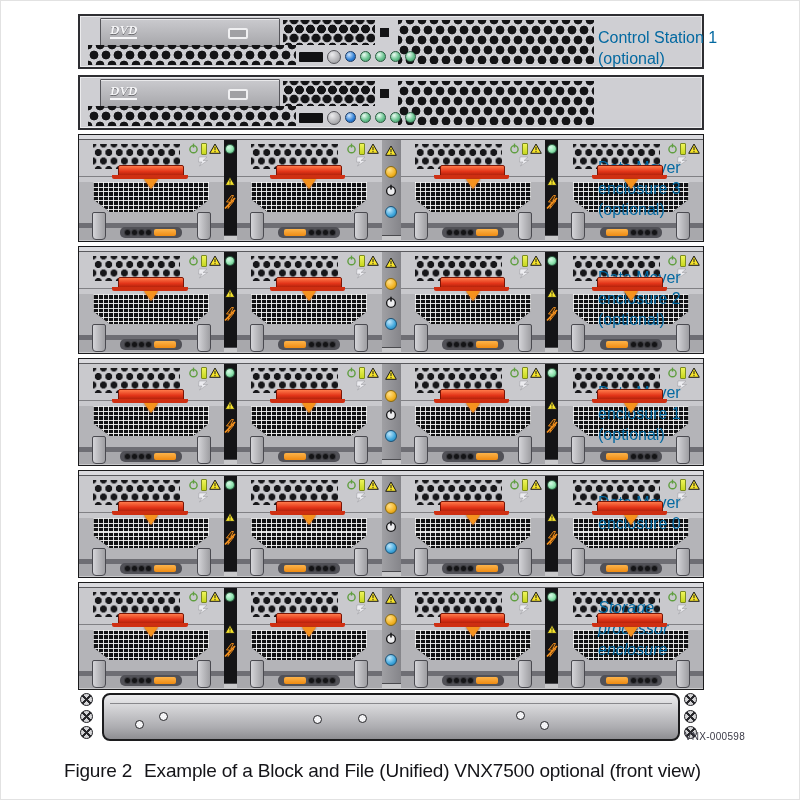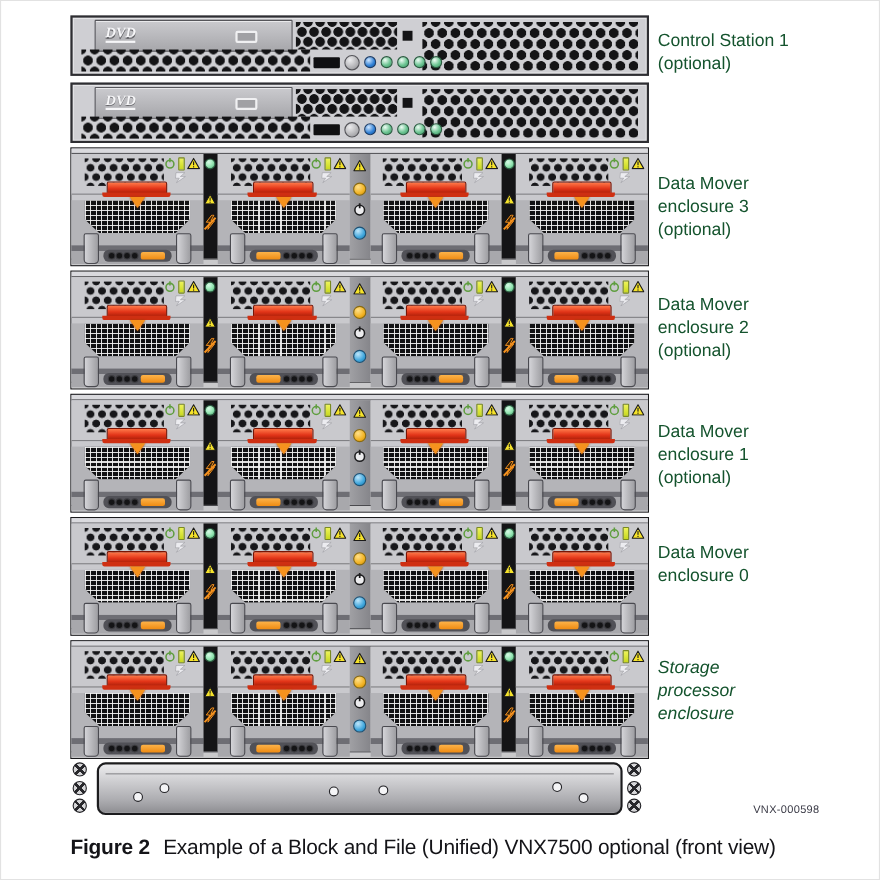--- a/index.html
+++ b/index.html
@@ -1,20 +1,20 @@
 <!DOCTYPE html>
 <html><head>
 <meta charset="utf-8">
 <style>
   html,body{margin:0;padding:0;background:#fff;}
   .canvas{position:relative;width:800px;height:800px;background:#fff;overflow:hidden;
           font-family:"Liberation Sans",sans-serif;box-shadow:inset 0 0 0 1px #e2e2e2;}
 
   
-  .rack{position:absolute;left:64px;top:14px;width:526px;}
+  .rack{position:absolute;left:78px;top:14px;width:626px;}
 
   
   .cs{position:relative;height:51px;border:2px solid #2e2e32;background:#cfcfd3;
       box-shadow:inset 0 0 0 1px #ebebed;}
   .cs + .cs{margin-top:6px;}
   .dvd-drive{position:absolute;left:20px;top:2px;width:178px;height:27px;
       background:linear-gradient(#cacace,#a7a7ab);border:1px solid #55555a;
       box-shadow:inset 0 1px 0 #e9e9eb;border-radius:1px;}
   .dvd-logo{position:absolute;left:9px;top:4px;font-family:"Liberation Serif",serif;
       font-style:italic;font-weight:bold;font-size:13px;line-height:1;color:#f6f6f8;
@@ -96,28 +96,28 @@
   .sps-seam{position:absolute;left:6px;right:6px;top:8px;border-top:1px solid #88888c;}
   .screws{position:absolute;top:0;width:18px;height:46px;display:flex;flex-direction:column;justify-content:space-between;}
   .screws.sl{left:2px;} .screws.sr{right:2px;}
   .screw{width:13px;height:13px;border-radius:50%;border:1.5px solid #222226;box-sizing:border-box;
       background:
         linear-gradient(45deg,transparent 42%,#28282c 42% 58%,transparent 58%),
         linear-gradient(-45deg,transparent 42%,#28282c 42% 58%,transparent 58%),#d6d6d8;}
   .sps-dot{position:absolute;width:9px;height:9px;border-radius:50%;border:1.5px solid #222226;background:#f4f4f6;box-sizing:border-box;}
 
   
-  .hw-label{position:absolute;left:598px;width:200px;font-size:16px;line-height:21px;color:#14532d;
+  .hw-label{position:absolute;left:598px;width:200px;font-size:16px;line-height:21px;color:#0369a1;
       white-space:pre-line;}
   .lab-cs1{top:27px;} .lab-cs0{top:90px;} .lab-dm3{top:157px;} .lab-dm2{top:267px;}
   .lab-dm1{top:382px;} .lab-dm0{top:492px;} .lab-spe{top:597px;font-style:italic;} .lab-sps{top:702px;}
   .fig-id{position:absolute;left:650px;top:731px;width:95px;text-align:right;font-size:10px;
       letter-spacing:.3px;color:#3a3a46;}
   .caption{position:absolute;left:64px;top:760px;font-size:19px;color:#141418;letter-spacing:-0.2px;}
-  .cap-b{font-weight:bold;margin-right:12px;margin-top:20px;}
+  .cap-b{font-weight:normal;margin-right:12px;margin-top:20px;}
 </style>
 </head>
 <body>
 
 <div class="canvas">
   <div class="rack">
 
     <div class="cs cs-fill">
   <div class="dvd-drive">
     <span class="dvd-logo">DVD</span>

